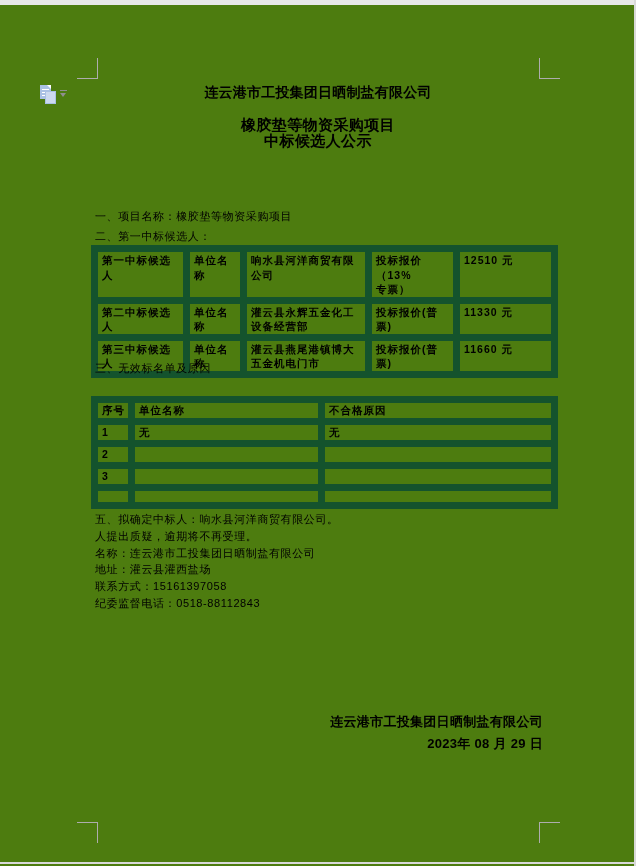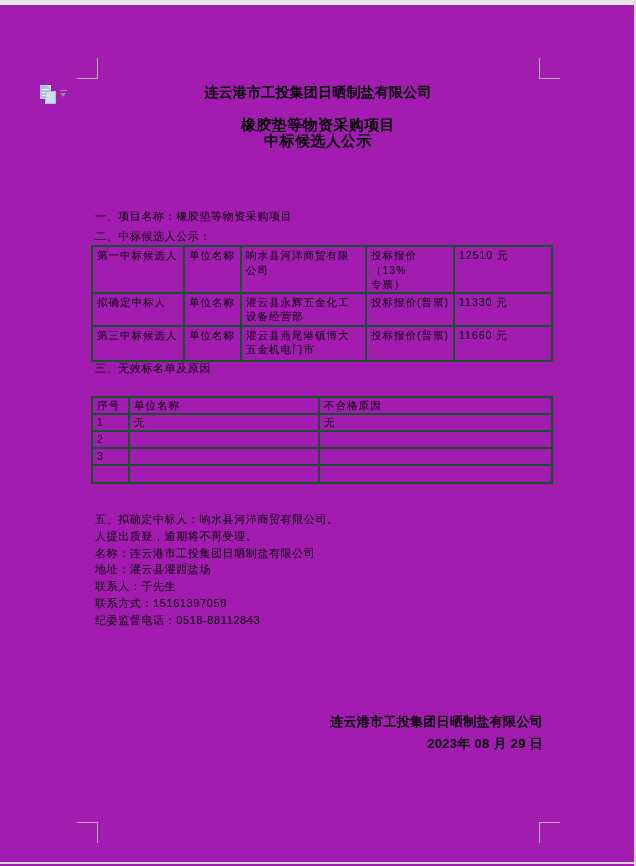--- a/index.html
+++ b/index.html
@@ -1,17 +1,17 @@
 <!DOCTYPE html>
 <html><head>
 <meta charset="utf-8">
 <style>
   html,body{margin:0;padding:0;background:#fff;}
   .page{
-    position:relative;width:636px;height:866px;background:#a21caf;overflow:hidden;
+    position:relative;width:636px;height:866px;background:#4d7c0f;overflow:hidden;
     font-family:"Liberation Sans",sans-serif;color:#000;
   }
   .top-strip{position:absolute;left:0;top:0;width:636px;height:5px;background:#e8e8e8;}
   .right-edge{position:absolute;left:634px;top:0;width:2px;height:866px;background:#d9d9d9;}
   .bottom-edge{position:absolute;left:0;top:862px;width:636px;height:2px;background:#d9d9d9;}
 
   .crop{position:absolute;width:20px;height:20px;}
   .crop-tl{left:77px;top:58px;border-right:1px solid #adadad;border-bottom:1px solid #adadad;}
   .crop-tr{left:539px;top:58px;border-left:1px solid #adadad;border-bottom:1px solid #adadad;}
   .crop-bl{left:77px;top:822px;border-right:1px solid #adadad;border-top:1px solid #adadad;}
@@ -34,21 +34,21 @@
   .h1{top:84px;font-size:14px;letter-spacing:0.2px;}
   .h2{top:116px;font-size:15px;letter-spacing:0.4px;}
   .h3{top:132px;font-size:15px;letter-spacing:0.4px;}
 
   .bline{position:absolute;left:95px;font-size:11px;line-height:14px;letter-spacing:0.6px;white-space:nowrap;}
   .l-item1{top:209px;}
   .l-item2{top:229px;}
   .l-sec3{top:361px;}
 
   table{border-collapse:collapse;table-layout:fixed;position:absolute;left:91px;}
-  td,th{border:2px solid #14532d;font-weight:normal;overflow:hidden;margin-left:14px;}
+  td,th{border:7px solid #14532d;font-weight:bold;overflow:hidden;margin-left:14px;}
 
   .tbl1{top:245px;width:460px;}
   .tbl1 td{vertical-align:top;padding:1px 3px 0 4px;font-size:10.5px;line-height:14.5px;letter-spacing:1px;}
   .tbl1 .r1{height:32px;} .tbl1 .r2{height:33px;} .tbl1 .r3{height:35px;}
   .preline{white-space:pre-line;}
   .company-big{font-size:13px;line-height:16.5px;letter-spacing:0.2px;}
   .price{letter-spacing:0.2px;}
 
   .tbl2{top:396px;width:460px;}
   .tbl2 td,.tbl2 th{vertical-align:middle;padding:0 3px 0 4px;font-size:10.5px;line-height:15px;letter-spacing:1px;text-align:left;}
@@ -89,42 +89,42 @@
       <div class="bar"></div>
       <div class="tri"></div>
     </div>
   </div>
 
   <div class="h-center h1">连云港市工投集团日晒制盐有限公司</div>
   <div class="h-center h2">橡胶垫等物资采购项目</div>
   <div class="h-center h3">中标候选人公示</div>
 
   <div class="bline l-item1">一、项目名称：橡胶垫等物资采购项目</div>
-  <div class="bline l-item2">二、中标候选人公示：</div>
+  <div class="bline l-item2">二、第一中标候选人：</div>
 
   <table class="tbl1">
     <colgroup>
       <col style="width:92px">
         <col style="width:57px">
         <col style="width:125px">
       <col style="width:88px">
         <col style="width:98px">
     </colgroup>
     <tbody>
         <tr class="r1">
       <td>第一中标候选人</td>
       <td>单位名称</td>
       <td class="preline">响水县河洋商贸有限
 公司</td>
       <td class="preline">投标报价（13%
 专票）</td>
       <td class="price">12510 元</td>
     </tr>
     <tr class="r2">
-      <td>拟确定中标人</td>
+      <td>第二中标候选人</td>
       <td>单位名称</td>
       <td class="preline">灌云县永辉五金化工
 设备经营部</td>
       <td>投标报价(普票)</td>
       <td class="price">11330 元</td>
     </tr>
     <tr class="r3">
       <td>第三中标候选人</td>
       <td>单位名称</td>
       <td class="preline company-big">灌云县燕尾港镇博大
@@ -170,21 +170,20 @@
       <td></td>
     </tr>
   </tbody>
     </table>
 
   <div class="bodyblock">
     <div>五、拟确定中标人：响水县河洋商贸有限公司。</div>
     <div>人提出质疑，逾期将不再受理。</div>
     <div>名称：连云港市工投集团日晒制盐有限公司</div>
     <div>地址：灌云县灌西盐场</div>
-    <div>联系人：于先生</div>
     <div>联系方式：15161397058</div>
     <div>纪委监督电话：0518-88112843</div>
   </div>
 
   <div class="signature">
     <div>连云港市工投集团日晒制盐有限公司</div>
     <div>2023年 08 月 29 日</div>
   </div>
 
 </div>

